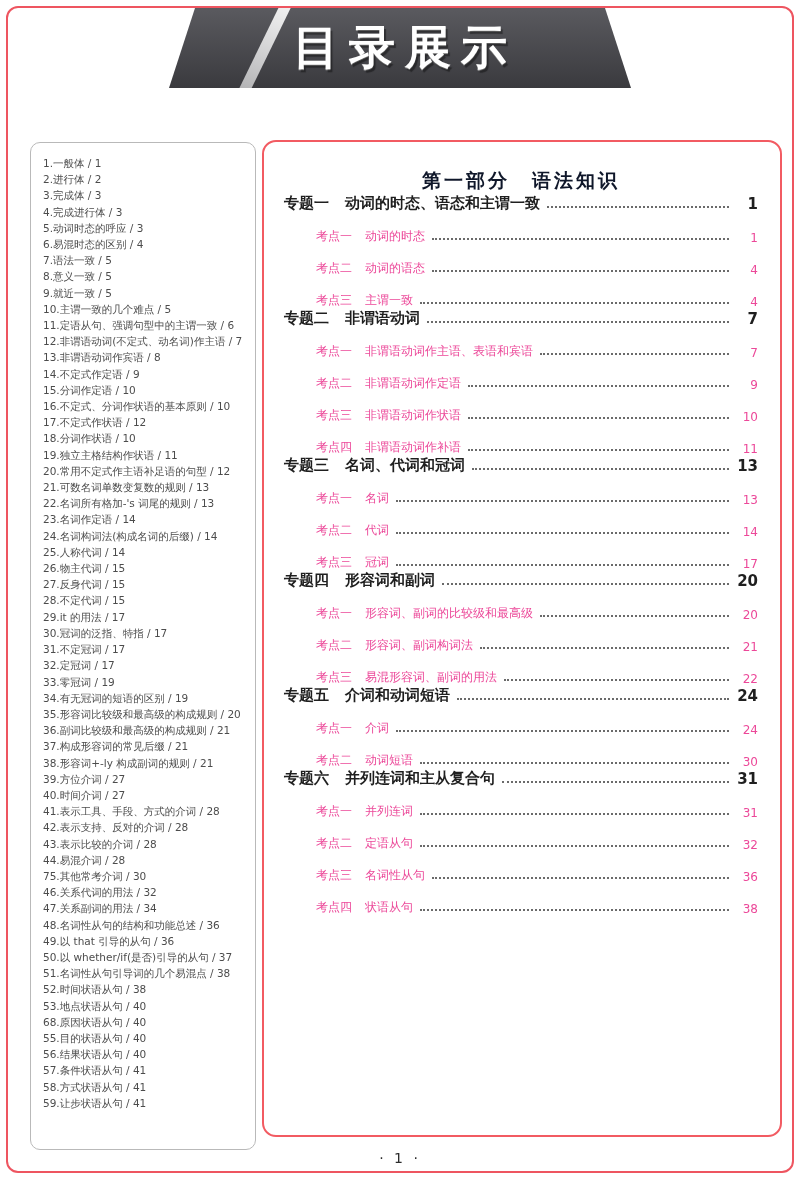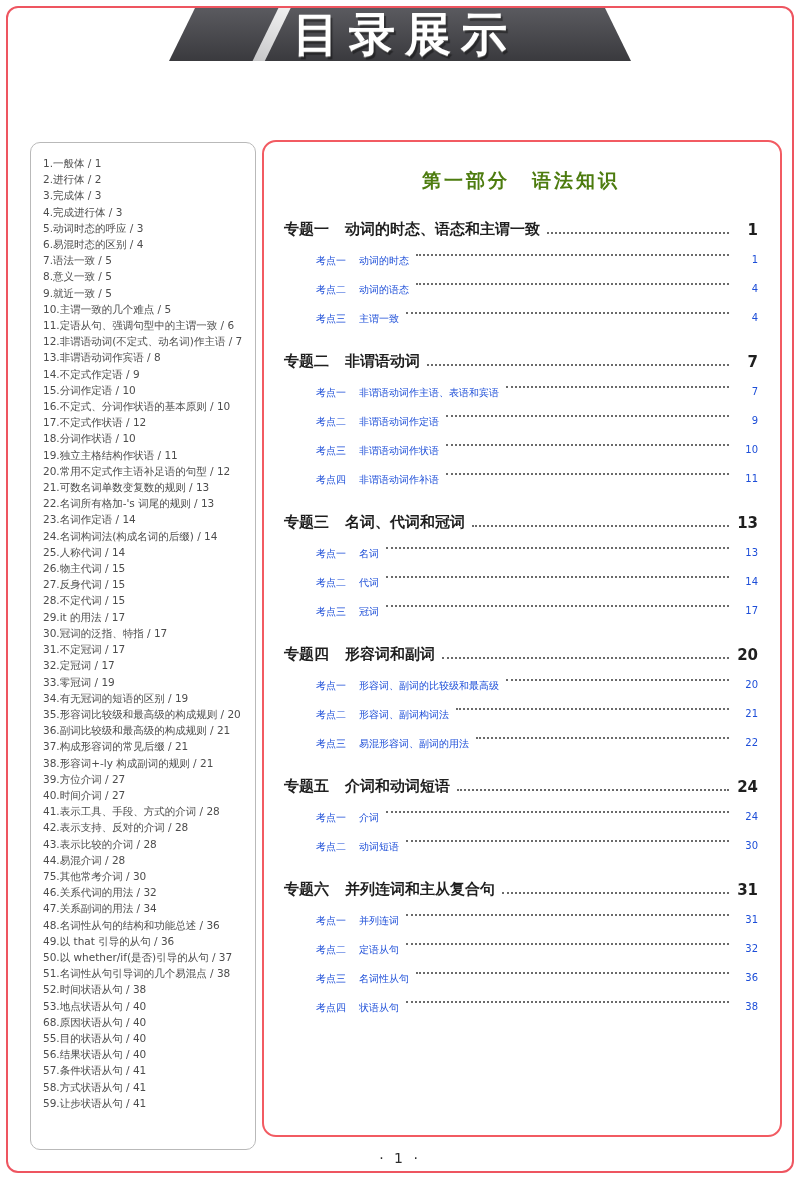--- a/index.html
+++ b/index.html
@@ -11,47 +11,47 @@
   .header{position:absolute;left:0;top:0;width:100%;height:122px;z-index:3;}
   .banner-gray{position:absolute;top:70px;left:50%;transform:translateX(-50%);
         width:500px;height:40px;background:linear-gradient(180deg,#e3e3e3,#b9b9b9);
         clip-path:polygon(14px 0,486px 0,500px 100%,0 100%);
         display:flex;align-items:center;justify-content:center;}
   .banner-gray .en{font-size:16px;font-weight:bold;letter-spacing:13px;color:#8f8f93;
         padding-left:13px;}
   .sparkle{position:absolute;left:71%;top:4px;color:#fff;font-size:20px;
         text-shadow:0 0 5px rgba(255,255,255,.95);}
   .banner-dark{position:absolute;top:8px;left:50%;transform:translateX(-50%);
-        width:462px;height:53px;background:linear-gradient(180deg,#5a5a5f,#3a3a3e);
+        width:462px;height:80px;background:linear-gradient(180deg,#5a5a5f,#3a3a3e);
         clip-path:polygon(26px 0,436px 0,462px 100%,0 100%);
         display:flex;align-items:center;justify-content:center;overflow:hidden;}
   .banner-dark h1{margin:0;font-size:46px;font-weight:bold;color:#fff;letter-spacing:10px;
         padding-left:10px;text-shadow:2px 3px 1px rgba(0,0,0,.4),0 1px 0 #9a9a9a;}
   .slash{position:absolute;left:92px;top:-18px;width:11px;height:110px;
         background:linear-gradient(180deg,rgba(255,255,255,.95),rgba(255,255,255,.6));
         transform:rotate(26deg);}
   
   .sidebar{position:absolute;left:30px;top:142px;width:226px;height:1008px;z-index:2;
         border:1px solid #b9b9b9;border-radius:10px;box-sizing:border-box;
         padding:12px 8px 0 12px;background:#fff;}
   .sidebar h2{margin:2px 0 9px;text-align:center;color:#8d8d8d;font-size:16px;
         letter-spacing:8px;font-weight:bold;}
   .index-list{margin:0;padding:0;list-style:none;font-size:10.5px;color:#4c4c4c;
         line-height:16.2px;overflow:hidden;}
   .index-item{white-space:nowrap;overflow:hidden;}
   
   .toc{position:absolute;left:262px;top:140px;width:520px;height:997px;z-index:2;
         border:2px solid #f25b62;border-radius:14px;box-sizing:border-box;
         padding:20px 22px 0 20px;background:#fff;overflow:hidden;}
-  .part-title{margin:6px 0 0;text-align:center;color:#4d7c0f;font-size:19px;
+  .part-title{margin:6px 0 0;text-align:center;color:#0f172a;font-size:19px;
         font-weight:bold;letter-spacing:3px;}
-  .section{margin-top:26px;}
+  .section{}
   .section:first-child{}
   .sec-row{display:flex;align-items:flex-end;font-size:15px;font-weight:bold;color:#1f1f1f;}
-  .pt-row{display:flex;align-items:flex-start;font-size:10px;color:#1d4ed8;
+  .pt-row{display:flex;align-items:flex-end;font-size:12px;color:#ec4899;
         margin-top:15px;padding-left:32px;}
   .sec-label{margin-right:16px;white-space:nowrap;}
   .pt-label{margin-right:13px;white-space:nowrap;}
   .sec-title,.pt-title{white-space:nowrap;}
   .leader{flex:1;border-bottom:2px dotted #6a6a6a;margin:0 5px 5px 7px;min-width:16px;}
   .sec-page{min-width:24px;text-align:right;font-weight:bold;}
   .pt-page{min-width:24px;text-align:right;}
   
   .page-num{position:absolute;left:0;bottom:13px;width:100%;text-align:center;z-index:2;
         font-size:14px;color:#2c2c2c;letter-spacing:3px;}

